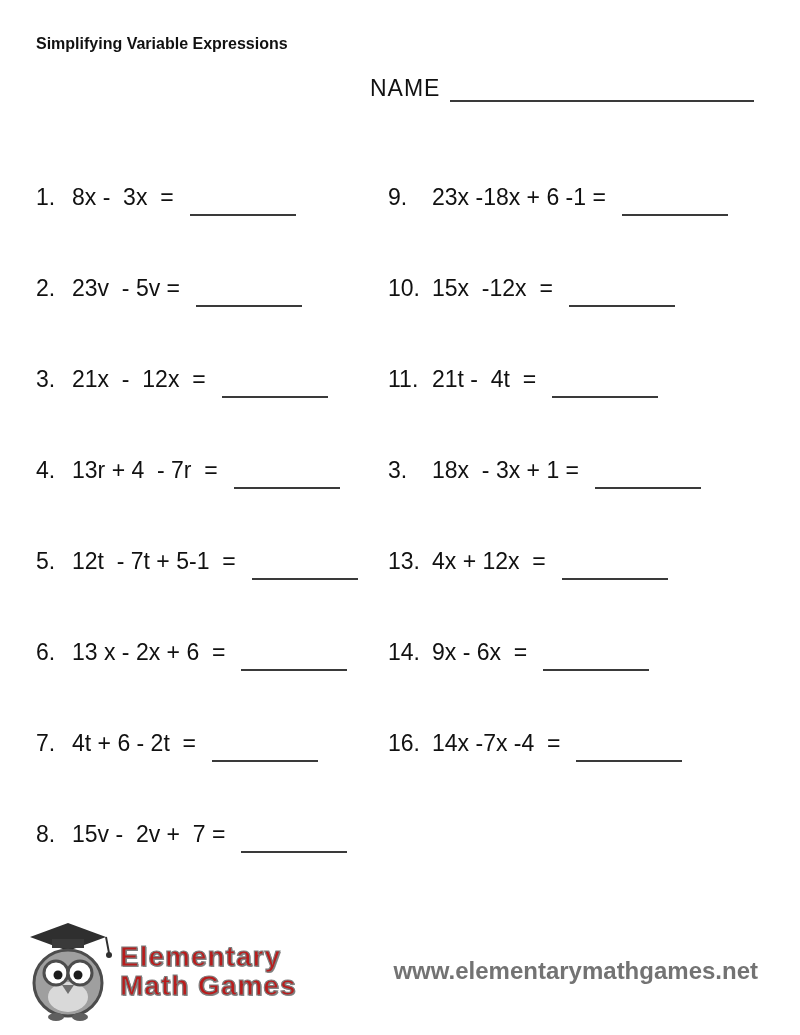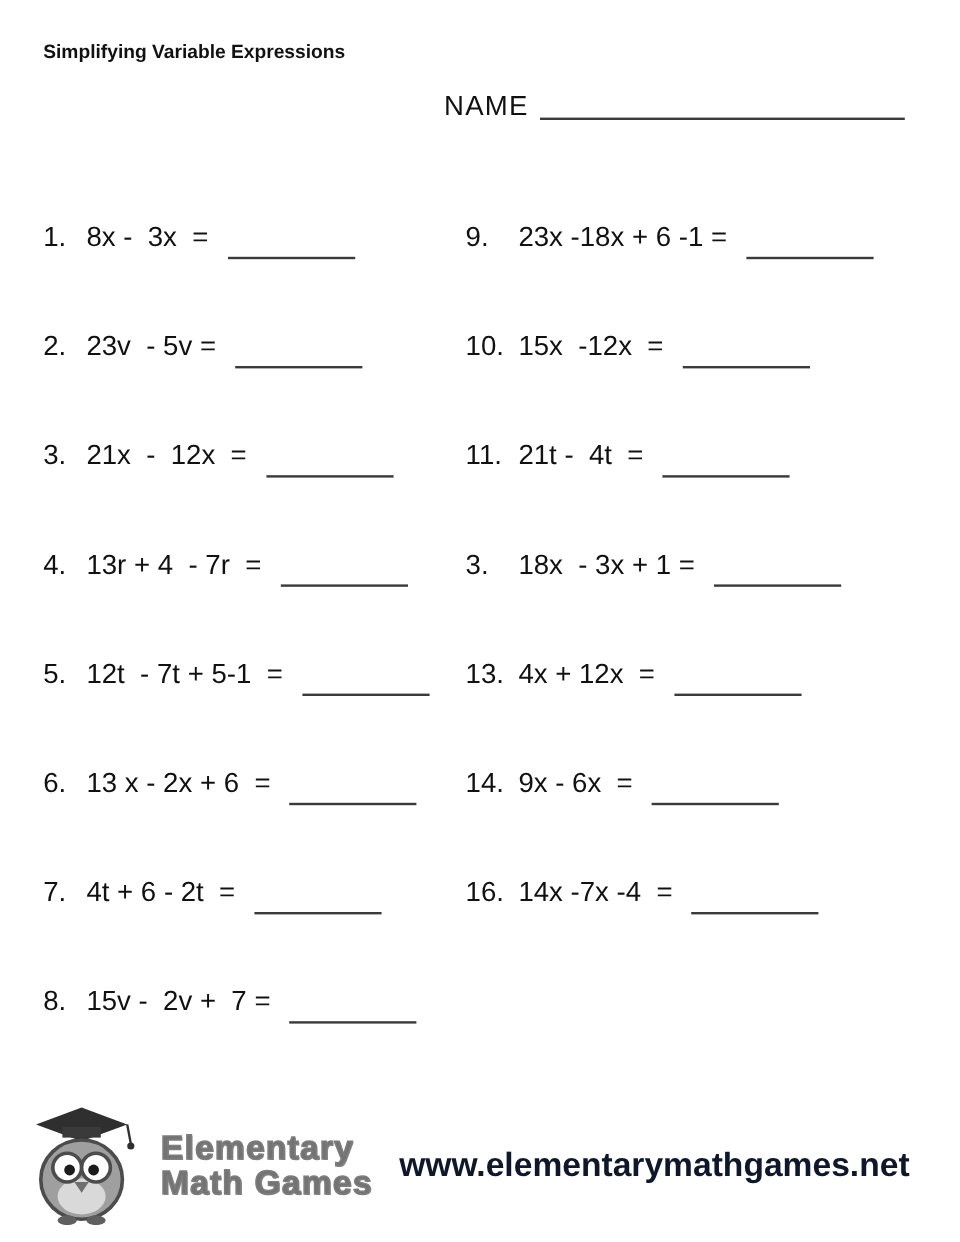--- a/index.html
+++ b/index.html
@@ -7,21 +7,21 @@
     width: 800px; height: 1035px;
     background: #ffffff;
     font-family: "Liberation Sans", sans-serif;
     color: #111;
   }
   body { position: relative; overflow: hidden; }
 
   .header { padding: 26px 40px 0 36px; }
   .title { font-size: 31px; font-weight: bold; letter-spacing: 0.2px; line-height: 40px; }
   .subtitle { font-size: 16px; font-weight: bold; margin-top: 2px; line-height: 32px; }
-  .name-row { display: flex; margin: 14px 6px 0 334px; }
+  .name-row { display: flex; align-items: flex-end; margin: 14px 6px 0 334px; }
   .name-label { font-size: 23px; letter-spacing: 1px; line-height: 28px; }
   .name-line { flex: 1; border-bottom: 2px solid #3a3a3a; height: 26px; margin-left: 10px; }
 
   .problems { display: flex; margin-top: 82px; }
   .col { display: flex; flex-direction: column; }
   .col-left { width: 388px; padding-left: 36px; }
   .col-right { flex: 1; }
   .prow { height: 91px; display: flex; align-items: flex-start; font-size: 23px; line-height: 27px; }
   .num { width: 36px; flex-shrink: 0; }
   .col-right .num { width: 44px; }
@@ -34,29 +34,29 @@
     position: relative; top: 12px;
     flex-shrink: 0;
   }
 
   .footer {
     position: absolute; left: 22px; right: 42px; bottom: 14px;
     display: flex; align-items: center;
   }
   .logo { display: flex; align-items: center; }
   .logo-text {
-    margin-left: 20px;
+    margin-left: 6px;
     font-weight: bold;
     font-size: 28px; line-height: 29px;
-    color: #737373;
+    color: #b91c1c;
     -webkit-text-stroke: 1.2px #7d7d7d;
     text-shadow: 1px 1px 0 #8a8a8a;
     letter-spacing: 1px;
   }
-  .website { margin-left: auto; font-size: 28px; font-weight: bold; color: #0f172a; }
+  .website { margin-left: auto; font-size: 24px; font-weight: bold; color: #737373; }
 </style>
 </head>
 <body>
 
 <div class="header">
   <div class="subtitle">Simplifying Variable Expressions</div>
   <div class="name-row">
     <span class="name-label">NAME</span>
     <span class="name-line"></span>
   </div>

